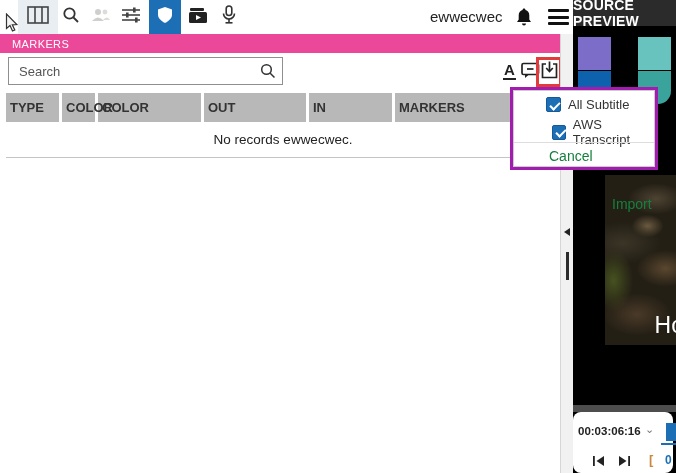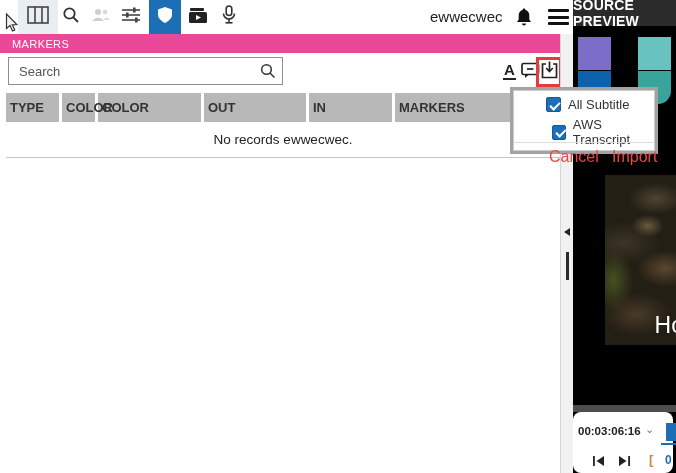--- a/index.html
+++ b/index.html
@@ -34,33 +34,33 @@
   .table { position:absolute; left:6px; top:93px; width:554px; }
   .thead { display:flex; height:29px; background:#b8b8b8; }
   .th { font-size:13px; font-weight:700; color:#333; display:flex; align-items:center; padding-left:4px;
         border-right:3px solid #fff; cursor:pointer; }
   .th:last-child { border-right:none; }
   .th-type{width:56px;} .th-color{width:36px;} .th-name{width:106px;} .th-in{width:86px;} .th-out{width:105px;} .th-duration{width:145px;}
   .empty-row { height:36px; border-bottom:1px solid #c4c4c4; display:flex; align-items:center; justify-content:center;
                font-size:13.5px; color:#222; background:#fff; }
 
   
-  .dropdown-box { position:absolute; left:510px; top:87px; width:148px; height:67px; border:3px solid #a3a3a3; z-index:30; }
+  .dropdown-box { position:absolute; left:510px; top:87px; width:148px; height:83px; border:3px solid #a21caf; z-index:30; }
   .dropdown { position:absolute; inset:0; background:#fff; border:1px solid #ccc; }
   .dd-row { position:absolute; display:flex; align-items:center; cursor:pointer; }
   .dd-row1 { left:32px; top:6px; }
   .dd-row2 { left:38px; top:26px; }
   .cb { position:relative; width:15px; height:15px; background:#1d6fb5; border:1px solid #15599a; border-radius:2px; margin-right:7px; }
   .cb::after { content:""; position:absolute; left:4.5px; top:1.5px; width:4px; height:8px;
                border:solid #fff; border-width:0 2px 2px 0; transform:rotate(45deg); }
   .dd-label { font-size:13px; color:#333; }
   .dd-divider { position:absolute; left:0; right:0; top:51px; border-top:1px solid #ddd; }
-  .dd-btn { position:absolute; top:57px; font-size:16px; color:#ef4444; cursor:pointer; }
+  .dd-btn { position:absolute; top:57px; font-size:14px; color:#15803d; cursor:pointer; }
   .dd-cancel { left:35px; }
-  .dd-import { left:98px; }
+  .dd-import { left:98px;margin-top:48px; }
 
   
   .splitter { position:absolute; left:560px; top:34px; width:13px; height:439px; background:#f1f1f1; border-left:1px solid #d6d6d6; }
   .split-arrow { position:absolute; left:3px; top:194px; width:0; height:0;
                  border-top:4px solid transparent; border-bottom:4px solid transparent; border-right:6px solid #222; cursor:pointer; }
   .split-handle { position:absolute; left:5px; top:218px; width:3px; height:28px; background:#2b2b2b; cursor:col-resize; }
 
   
   .source { position:absolute; left:573px; top:0; width:103px; height:473px; background:#000; }
   .source-header { height:26px; background:#2b2b2b; color:#fff; font-size:14px; font-weight:700; letter-spacing:.2px;

